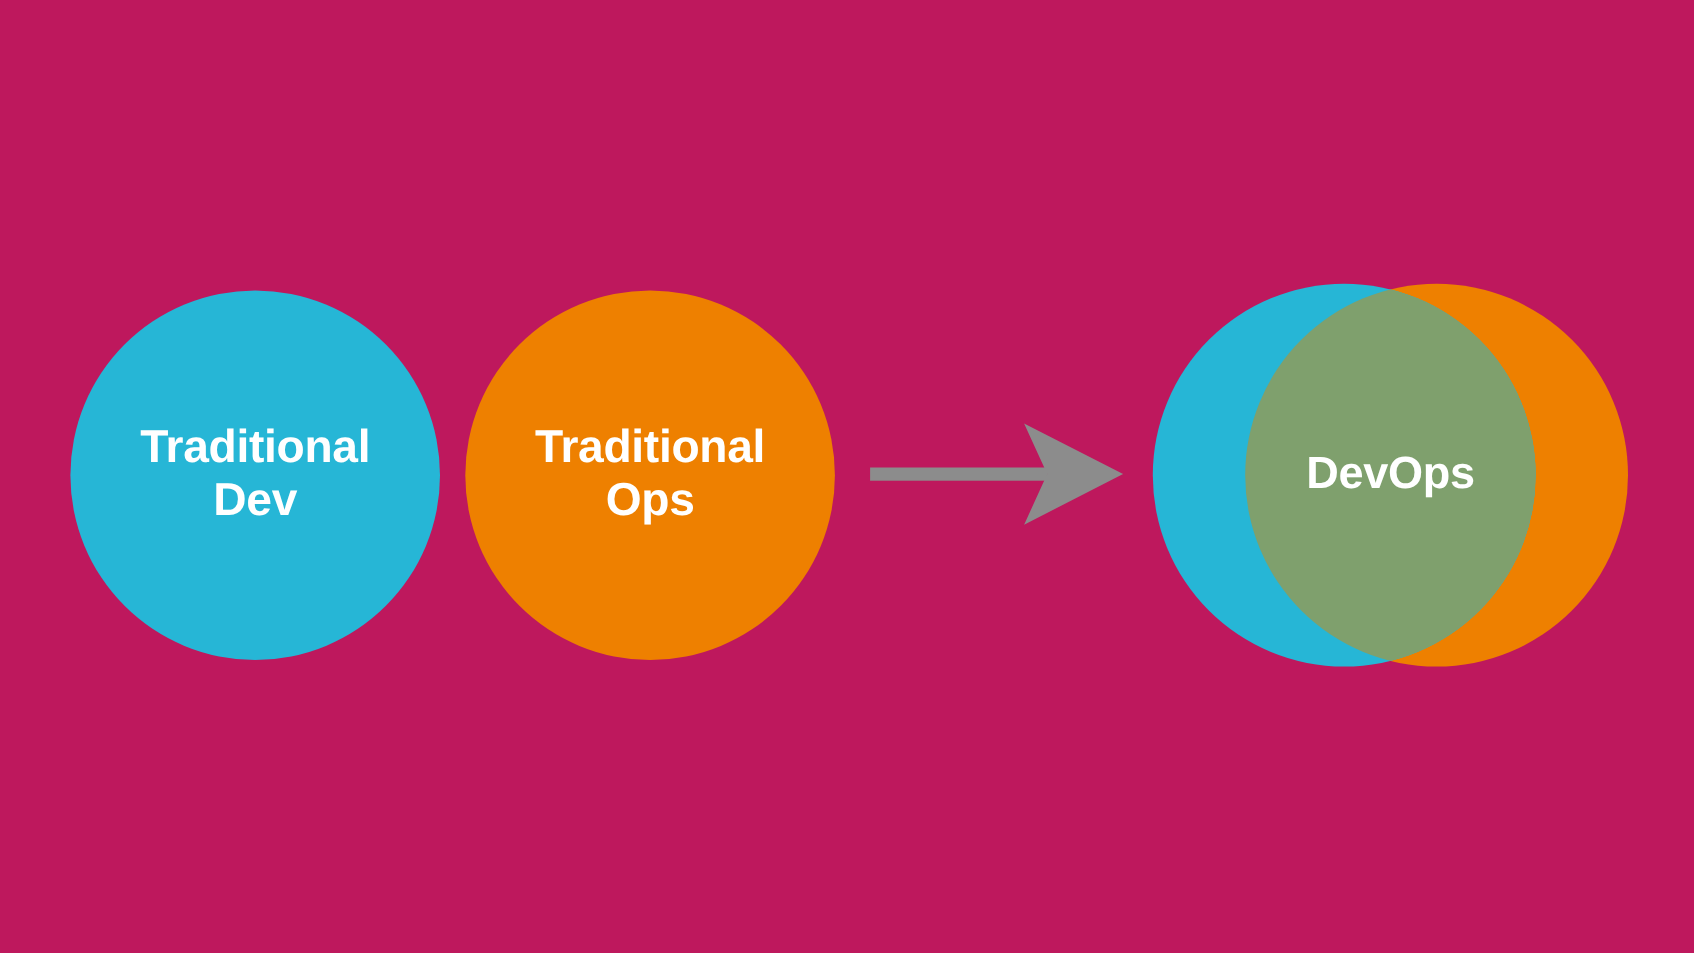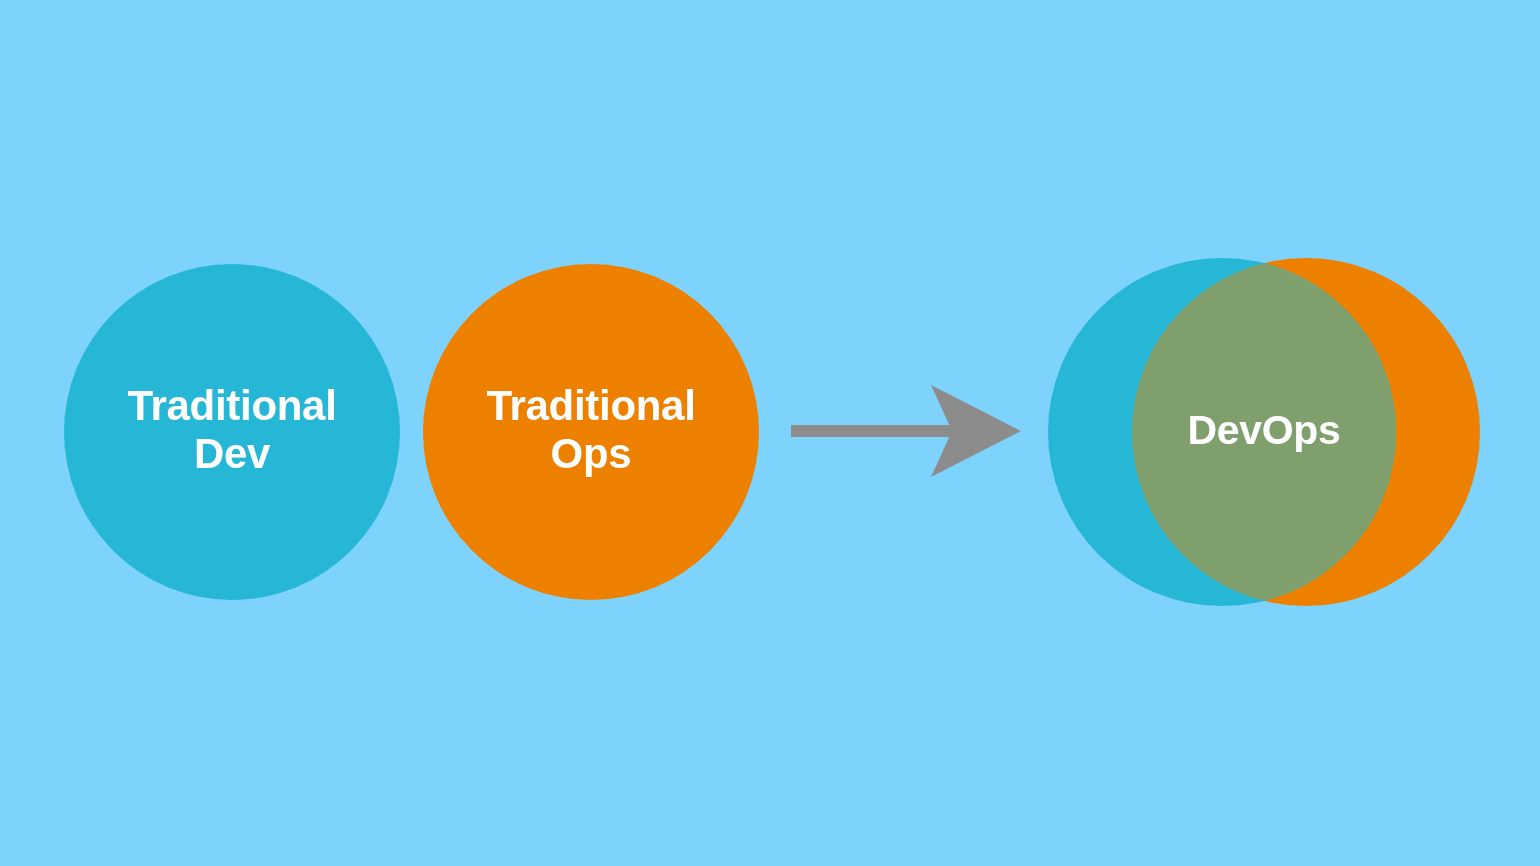--- a/index.html
+++ b/index.html
@@ -32,21 +32,21 @@
     text-anchor: middle;
     dominant-baseline: middle;
     letter-spacing: -0.3px;
   }
   .label-lg { font-size: 42px; }
   .label-venn { font-size: 41px; }
 </style>
 </head>
 <body>
 
-<div id="diagram-root" style="background: #7dd3fc;">
+<div id="diagram-root" style="background: #be185d;">
 
   <svg class="svg-layer" viewBox="0 0 1540 866" xmlns="http://www.w3.org/2000/svg">
 
     <defs>
       <clipPath id="clip-dev-circle">
         <circle id="clip-dev-c" cx="1222" cy="432" r="174"></circle>
       </clipPath>
     </defs>
 
     <g>

